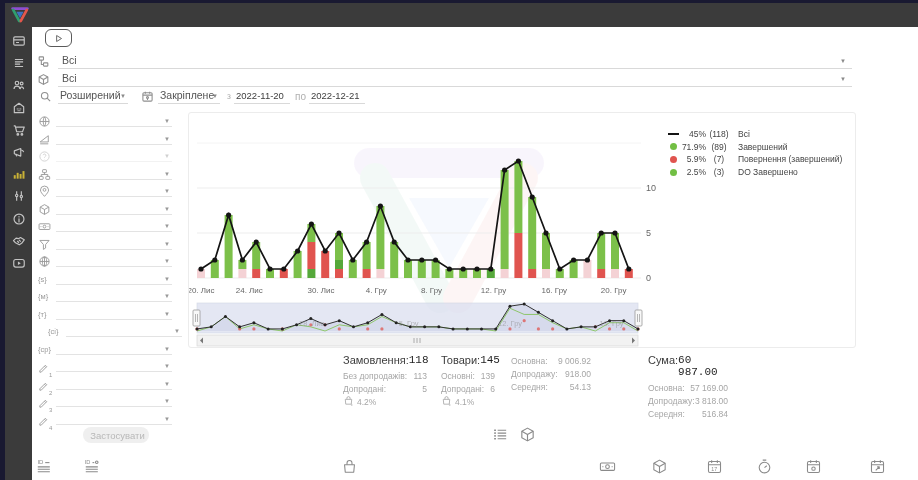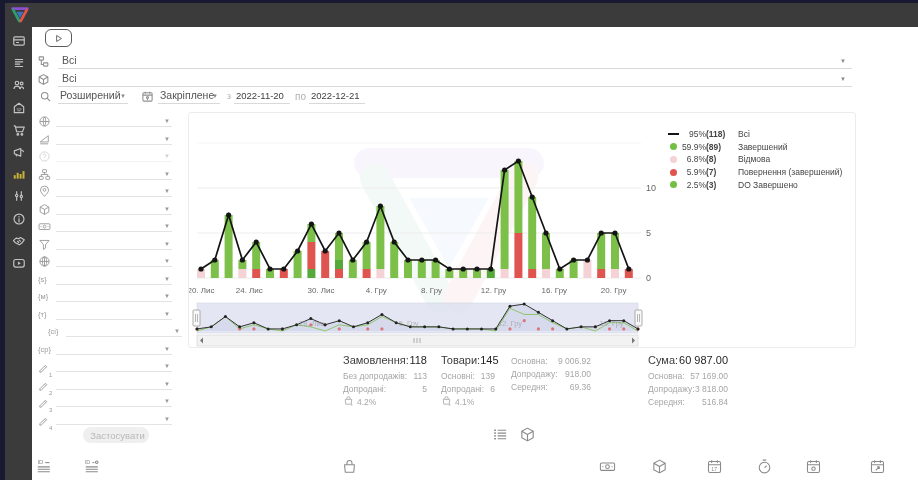--- a/index.html
+++ b/index.html
@@ -30,26 +30,26 @@
   #apply-btn{left:83px;top:427px;width:66px;height:16px;border:none;border-radius:9px;background:#efefef;
              color:#b8b8b8;font-size:9.5px;display:flex;align-items:center;justify-content:center;gap:3px;font-family:inherit;}
   
   #chart-card{left:188px;top:112px;width:666px;height:234px;border:1px solid #ececec;border-radius:3px;background:#fff;}
   #legend{left:478px;top:15px;}
   .lg-row{display:flex;align-items:center;height:12.6px;font-size:8.5px;color:#454545;}
   .lg-sw{width:13px;display:flex;justify-content:center;align-items:center;}
   .lg-dot{width:7px;height:7px;border-radius:50%;}
   .lg-dash{width:11px;height:2px;background:#141414;}
   .lg-pct{width:26px;text-align:right;}
-  .lg-cnt{width:26px;text-align:left;font-weight:bold;}
+  .lg-cnt{width:26px;text-align:center;}
   .lg-lbl{margin-left:6px;white-space:nowrap;}
   
   .stat-col{position:absolute;top:354px;}
   .stat-title{display:flex;justify-content:space-between;font-size:11px;color:#3c3c3c;margin-bottom:3px;}
-  .stat-title .v{color:#1f1f1f;}
+  .stat-title .v{color:#1f1f1f;font-family:Liberation Mono, monospace;}
   .stat-sub{display:flex;justify-content:space-between;align-items:center;font-size:8.5px;color:#a6a6a6;height:13px;}
   .stat-sub .icon-cell{display:flex;align-items:center;gap:3px;color:#a6a6a6;}
   .stat-sub svg{width:11px;height:11px;}
   
   .tgl{position:absolute;top:426px;width:17px;height:17px;color:#8a8a8a;background:none;border:none;padding:0;}
   .tgl svg{display:block;width:100%;height:100%;}
   .bb-ico{position:absolute;top:458px;color:#8a8a8a;}
   .bb-ico svg{display:block;}
   text{font-family:"Liberation Sans","DejaVu Sans",sans-serif;}
 </style>
@@ -526,39 +526,31 @@
         <rect x="8" y="222" width="441" height="11" fill="#f2f2f2" stroke="#d8d8d8" stroke-width="0.7"></rect>
         <path d="M14 224.5l-3 3 3 3z" fill="#777"></path>
         <path d="M443 224.5l3 3-3 3z" fill="#777"></path>
         <path d="M225 225v5M228 225v5M231 225v5" stroke="#999" stroke-width="0.8"></path>
       </svg>
     <div id="legend" class="abs">
         <div class="lg-row">
           <span class="lg-sw">
             <span class="lg-dash"></span>
           </span>
-          <span class="lg-pct">95%</span>
+          <span class="lg-pct">45%</span>
           <span class="lg-cnt">(118)</span>
           <span class="lg-lbl">Всі</span>
         </div>
         <div class="lg-row">
           <span class="lg-sw">
             <span class="lg-dot" style="background:#72bf44"></span>
           </span>
-          <span class="lg-pct">59.9%</span>
+          <span class="lg-pct">71.9%</span>
           <span class="lg-cnt">(89)</span>
           <span class="lg-lbl">Завершений</span>
-        </div>
-        <div class="lg-row">
-          <span class="lg-sw">
-            <span class="lg-dot" style="background:#f4d2d5"></span>
-          </span>
-          <span class="lg-pct">6.8%</span>
-          <span class="lg-cnt">(8)</span>
-          <span class="lg-lbl">Відмова</span>
         </div>
         <div class="lg-row">
           <span class="lg-sw">
             <span class="lg-dot" style="background:#e0544f"></span>
           </span>
           <span class="lg-pct">5.9%</span>
           <span class="lg-cnt">(7)</span>
           <span class="lg-lbl">Повернення (завершений)</span>
         </div>
         <div class="lg-row">
@@ -627,21 +619,21 @@
         <div class="stat-sub">
           <span>Основна:</span>
           <span>9 006.92</span>
         </div>
         <div class="stat-sub">
           <span>Допродажу:</span>
           <span>918.00</span>
         </div>
         <div class="stat-sub">
           <span>Середня:</span>
-          <span>69.36</span>
+          <span>54.13</span>
         </div>
       </div>
       <div class="stat-col" style="left: 613px; width: 80px; margin-left: 35px;">
         <div class="stat-title">
           <span>Сума:</span>
           <span class="v">60 987.00</span>
         </div>
         <div class="stat-sub">
           <span>Основна:</span>
           <span>57 169.00</span>

